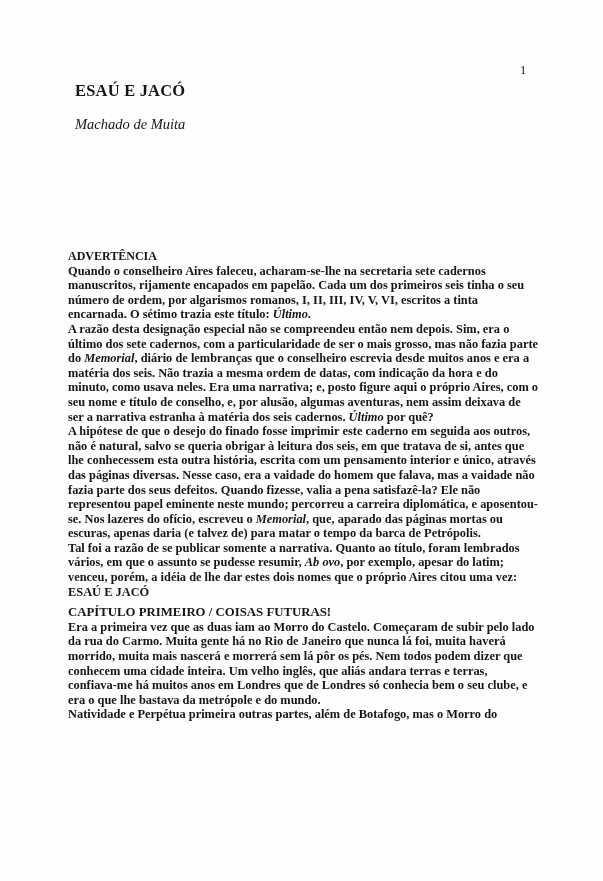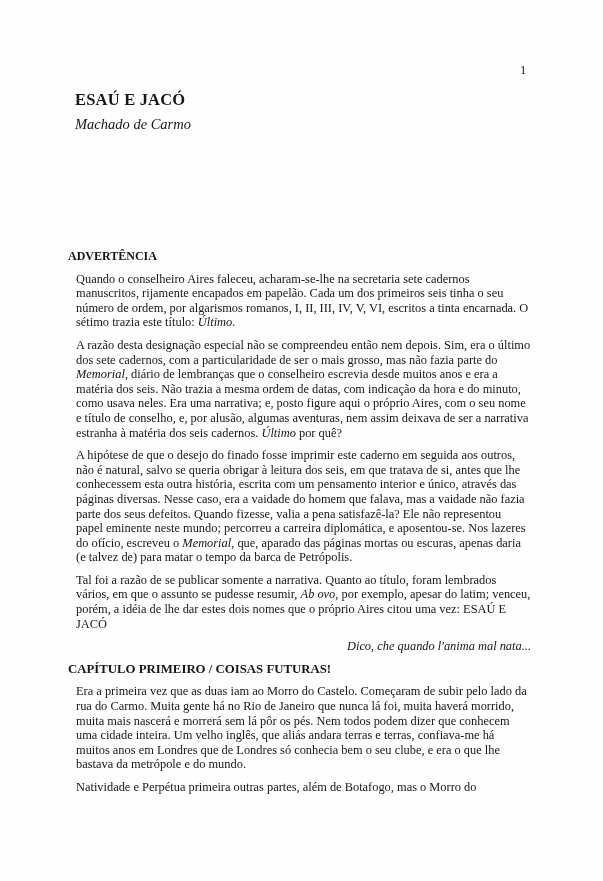--- a/index.html
+++ b/index.html
@@ -17,21 +17,21 @@
     overflow: hidden;
   }
   .page-number {
     position: absolute;
     top: 63px;
     left: 520px;
     font-size: 12.5px;
   }
   .book-title {
     position: absolute;
-    top: 90px;
+    top: 81px;
     left: 75px;
     font-size: 16.5px;
     font-weight: bold;
     letter-spacing: 0.2px;
   }
   .book-author {
     position: absolute;
     top: 116px;
     left: 75px;
     font-size: 14.5px;
@@ -43,21 +43,21 @@
     left: 68px;
     width: 471px;
     font-size: 12.4px;
     line-height: 14.6px;
     text-align: left;
   }
   .section-heading {
     font-weight: bold;
     font-size: 12px;
   }
-  .content p { margin: 8px; }
+  .content p { margin: 0; font-weight: bold; }
   .epigraph {
     margin-top: 7px;
     text-align: right;
     font-style: italic;
   }
   .epigraph-attribution {
     margin-top: 11px;
     text-align: right;
   }
   .chapter-heading {
@@ -69,35 +69,34 @@
 </style>
 </head>
 <body>
 
 <div class="page">
 
   <div class="page-number">1</div>
 
   <h1 class="book-title">ESAÚ E JACÓ</h1>
 
-  <div class="book-author">Machado de Carmo</div>
+  <div class="book-author">Machado de Muita</div>
 
   <div class="content">
 
     <div class="section-heading">ADVERTÊNCIA</div>
 
     <p>Quando o conselheiro Aires faleceu, acharam-se-lhe na secretaria sete cadernos manuscritos, rijamente encapados em papelão. Cada um dos primeiros seis tinha o seu número de ordem, por algarismos romanos, I, II, III, IV, V, VI, escritos a tinta encarnada. O sétimo trazia este título: <i>Último</i>.</p>
 
     <p>A razão desta designação especial não se compreendeu então nem depois. Sim, era o último dos sete cadernos, com a particularidade de ser o mais grosso, mas não fazia parte do <i>Memorial</i>, diário de lembranças que o conselheiro escrevia desde muitos anos e era a matéria dos seis. Não trazia a mesma ordem de datas, com indicação da hora e do minuto, como usava neles. Era uma narrativa; e, posto figure aqui o próprio Aires, com o seu nome e título de conselho, e, por alusão, algumas aventuras, nem assim deixava de ser a narrativa estranha à matéria dos seis cadernos. <i>Último</i> por quê?</p>
 
     <p>A hipótese de que o desejo do finado fosse imprimir este caderno em seguida aos outros, não é natural, salvo se queria obrigar à leitura dos seis, em que tratava de si, antes que lhe conhecessem esta outra história, escrita com um pensamento interior e único, através das páginas diversas. Nesse caso, era a vaidade do homem que falava, mas a vaidade não fazia parte dos seus defeitos. Quando fizesse, valia a pena satisfazê-la? Ele não representou papel eminente neste mundo; percorreu a carreira diplomática, e aposentou-se. Nos lazeres do ofício, escreveu o <i>Memorial</i>, que, aparado das páginas mortas ou escuras, apenas daria (e talvez de) para matar o tempo da barca de Petrópolis.</p>
 
     <p>Tal foi a razão de se publicar somente a narrativa. Quanto ao título, foram lembrados vários, em que o assunto se pudesse resumir, <i>Ab ovo</i>, por exemplo, apesar do latim; venceu, porém, a idéia de lhe dar estes dois nomes que o próprio Aires citou uma vez: ESAÚ E JACÓ</p>
 
-    <p class="epigraph">Dico, che quando l'anima mal nata...</p>
 
 
     <div class="chapter-heading">CAPÍTULO PRIMEIRO / COISAS FUTURAS!</div>
 
     <p class="chapter-body">Era a primeira vez que as duas iam ao Morro do Castelo. Começaram de subir pelo lado da rua do Carmo. Muita gente há no Rio de Janeiro que nunca lá foi, muita haverá morrido, muita mais nascerá e morrerá sem lá pôr os pés. Nem todos podem dizer que conhecem uma cidade inteira. Um velho inglês, que aliás andara terras e terras, confiava-me há muitos anos em Londres que de Londres só conhecia bem o seu clube, e era o que lhe bastava da metrópole e do mundo.</p>
 
     <p>Natividade e Perpétua primeira outras partes, além de Botafogo, mas o Morro do</p>
 
   </div>
 </div>

